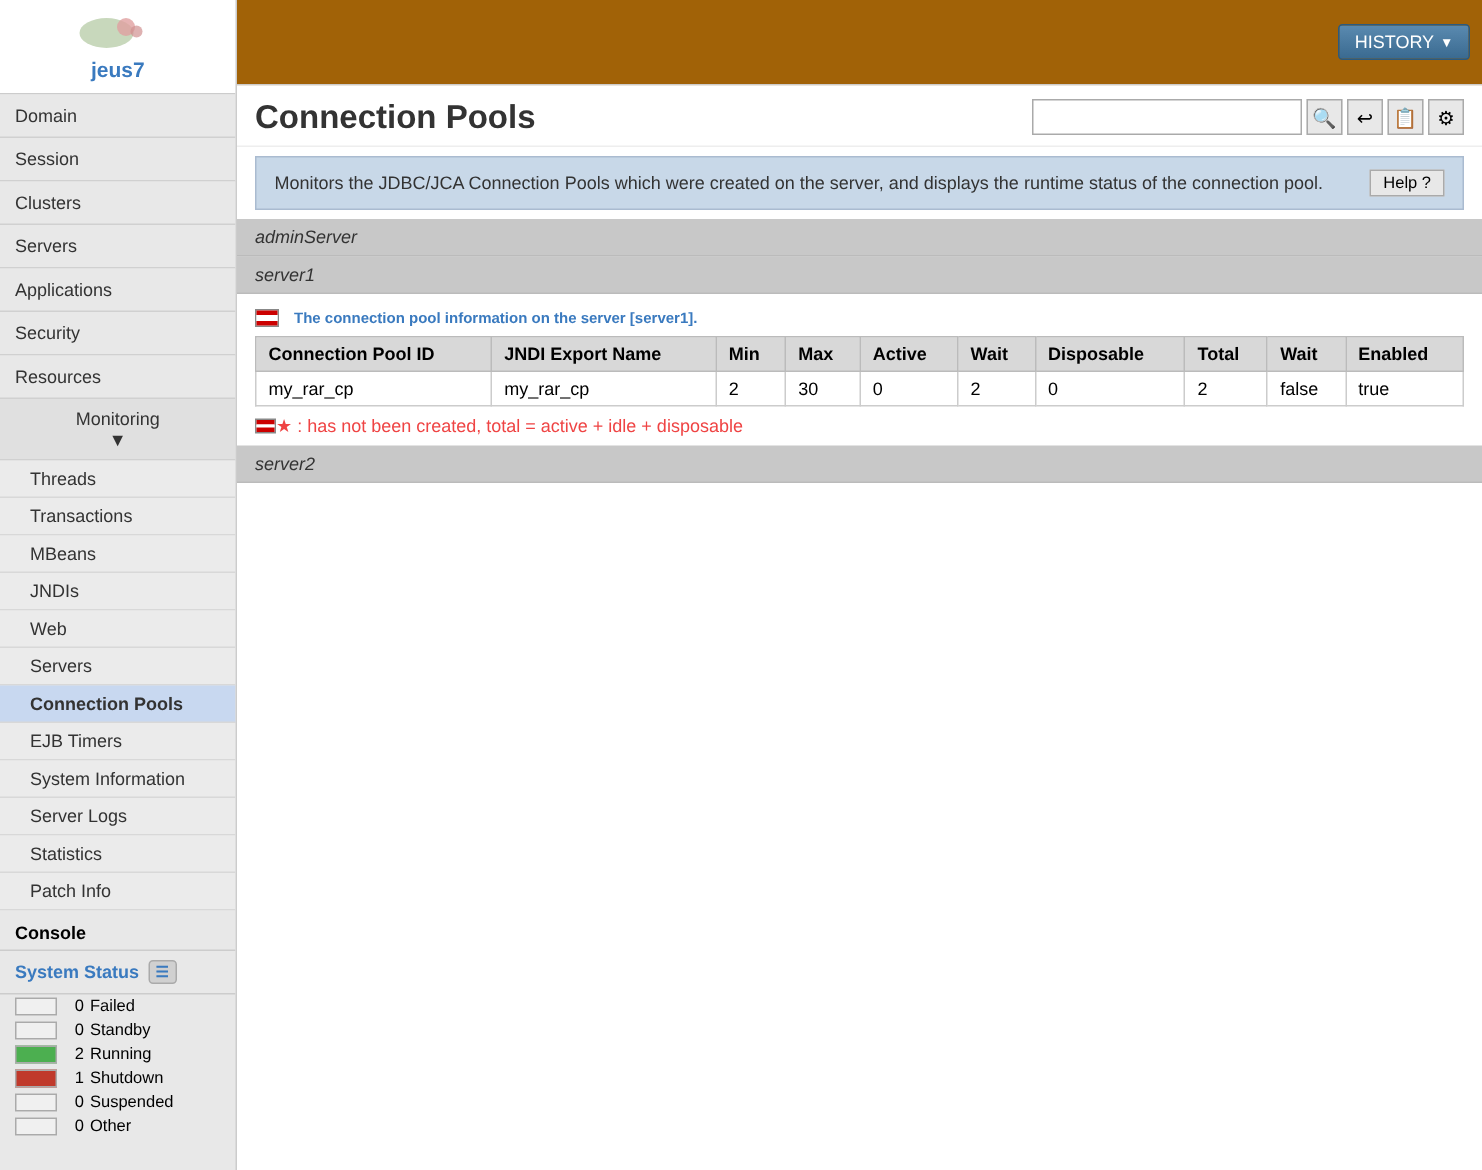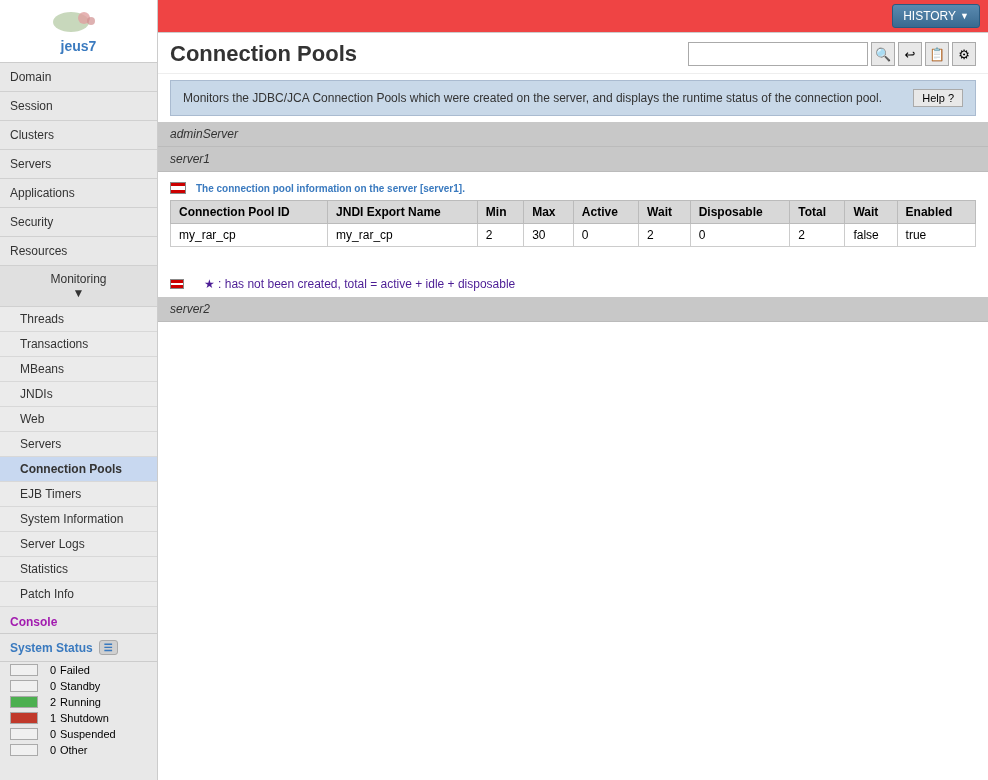--- a/index.html
+++ b/index.html
@@ -54,21 +54,21 @@
       font-size: 12px;
       background: #ebebeb;
     }
     .sidebar-sub-item.active {
       background: #c8d8f0;
       font-weight: bold;
     }
     .sidebar-console {
       padding: 8px 10px 4px;
       font-size: 12px;
-      color: #a21caf;
+      color: #000000;
       font-weight: bold;
       border-bottom: 1px solid #ccc;
       background: #e8e8e8;
     }
     .system-status-header {
       display: flex;
       align-items: center;
       padding: 6px 10px;
       font-size: 12px;
       font-weight: bold;
@@ -105,25 +105,25 @@
 
     
     #main {
       flex: 1;
       display: flex;
       flex-direction: column;
       height: 100%;
       overflow: hidden;
     }
     .top-bar {
-      background: #ef4444;
+      background: #a16207;
       display: flex;
       align-items: flex-start;
       justify-content: flex-end;
-      padding: 4px 8px;
+      padding: 16px 8px;
       border-bottom: 1px solid #ccc;
       min-height: 32px;
     }
     .history-btn {
       background: linear-gradient(to bottom, #5a8ab0, #3a6a90);
       color: #fff;
       border: 1px solid #2a5a80;
       border-radius: 3px;
       padding: 4px 10px;
       font-size: 12px;
@@ -231,25 +231,24 @@
     table.pool-table td {
       border: 1px solid #ccc;
       padding: 4px 8px;
       background: #fff;
     }
     table.pool-table tr:nth-child(even) td { background: #f5f5f5; }
 
     .note-row {
       display: flex;
       align-items: center;
-      gap: 20px;
+      gap: 0;
       padding: 6px 12px;
       font-size: 12px;
-      color: #4c1d95;
-      margin-top: 24px;
+      color: #ef4444;
     }
   </style>
 </head>
 <body>
 
 <div id="sidebar">
   <div class="sidebar-logo">
     <div>
       <svg width="60" height="25" viewBox="0 0 60 25">
         <ellipse cx="22" cy="12" rx="18" ry="10" fill="#b0c8a0" opacity="0.7"></ellipse>

